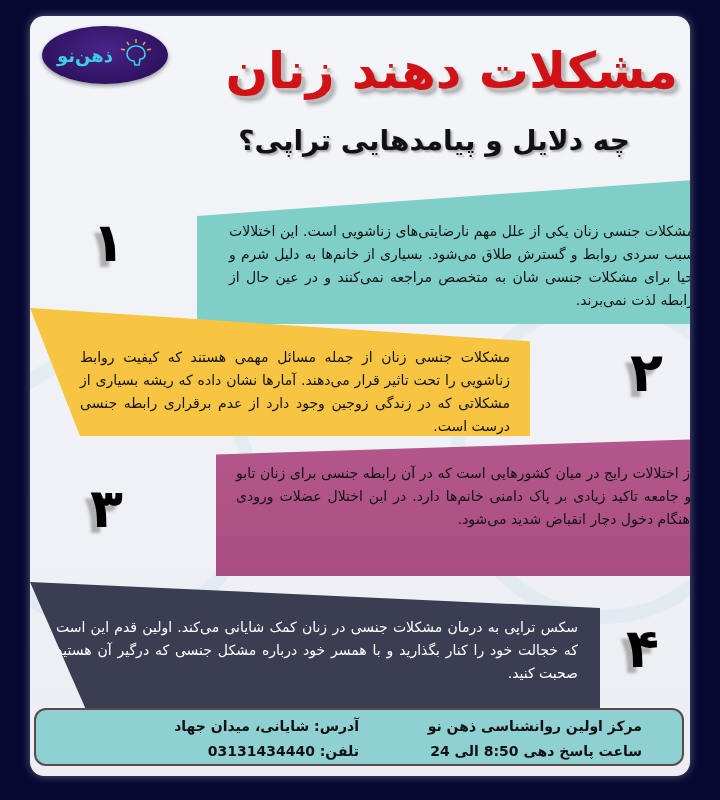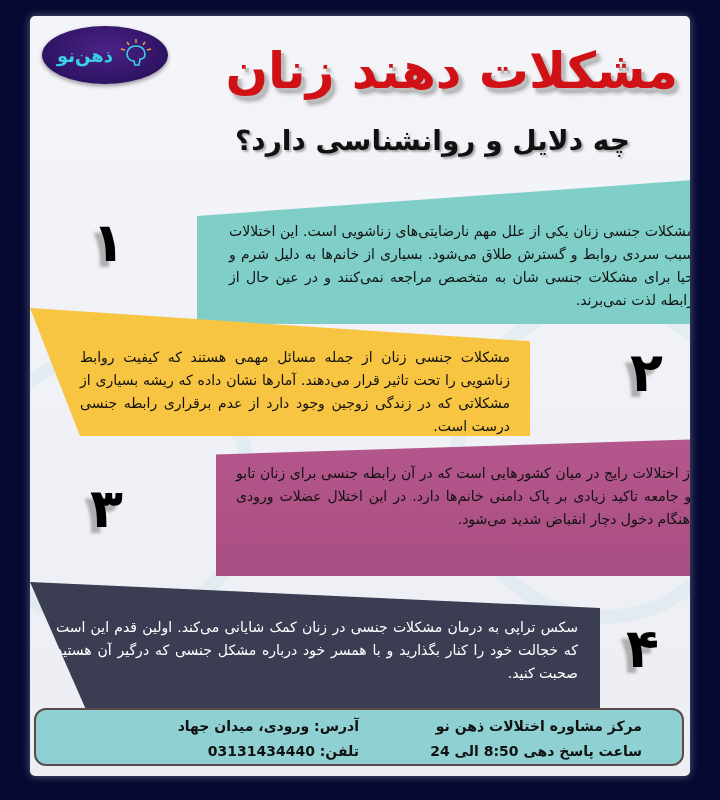--- a/index.html
+++ b/index.html
@@ -5,21 +5,21 @@
   html, body { margin:0; padding:0; }
   body {
     width:720px; height:800px; overflow:hidden;
     background:#060a33;
     font-family:"DejaVu Sans", sans-serif;
     position:relative;
   }
   .card {
     position:absolute; left:30px; top:16px; width:660px; height:760px;
     background:linear-gradient(180deg,#f4f5f9 0%,#eceef4 100%);
-    border-radius:5px;
+    border-radius:14px;
     box-shadow:0 0 8px rgba(255,255,255,0.35);
     overflow:hidden;
   }
   .wm {
     position:absolute; border-radius:50%;
     border:14px solid rgba(120,200,200,0.10);
   }
   .logo {
     position:absolute; left:12px; top:10px; width:126px; height:58px;
     border-radius:50%;
@@ -117,21 +117,21 @@
             <line x1="2" y1="11" x2="6" y2="12"></line>
           <line x1="32" y1="11" x2="28" y2="12"></line>
         </g>
         <path d="M8 16c0-5 4-8 9-8s9 3 9 8c0 3-2 5-5 5l-1 6h-4l-1-4c-4 0-7-3-7-7z" fill="none" stroke="#3ad0e6" stroke-width="1.6"></path>
       </svg>
     </span>
     <span class="logo-text">ذهن‌نو</span>
   </div>
 
   <div class="title">مشکلات دهند زنان</div>
-  <div class="subtitle">چه دلایل و روانشناسی دارد؟</div>
+  <div class="subtitle">چه دلایل و پیامدهایی تراپی؟</div>
 
   <div class="panel p1">
     <span>مشکلات جنسی زنان یکی از علل مهم نارضایتی‌های زناشویی است. این اختلالات سبب سردی روابط و گسترش طلاق می‌شود. بسیاری از خانم‌ها به دلیل شرم و حیا برای مشکلات جنسی شان به متخصص مراجعه نمی‌کنند و در عین حال از رابطه لذت نمی‌برند.</span>
   </div>
   <div class="num" style="left:62px;top:200px;">۱</div>
 
   <div class="panel p2">
     <span>مشکلات جنسی زنان از جمله مسائل مهمی هستند که کیفیت روابط زناشویی را تحت تاثیر قرار می‌دهند. آمارها نشان داده که ریشه بسیاری از مشکلاتی که در زندگی زوجین وجود دارد از عدم برقراری رابطه جنسی درست است.</span>
   </div>
   <div class="num" style="left:600px;top:330px;">۲</div>
@@ -140,18 +140,18 @@
     <span>یکی از اختلالات رایج در میان کشورهایی است که در آن رابطه جنسی برای زنان تابو بوده و جامعه تاکید زیادی بر پاک دامنی خانم‌ها دارد. در این اختلال عضلات ورودی واژن هنگام دخول دچار انقباض شدید می‌شود.</span>
   </div>
   <div class="num" style="left:60px;top:466px;">۳</div>
 
   <div class="panel p4">
     <span>سکس تراپی به درمان مشکلات جنسی در زنان کمک شایانی می‌کند. اولین قدم این است که خجالت خود را کنار بگذارید و با همسر خود درباره مشکل جنسی که درگیر آن هستید صحبت کنید.</span>
   </div>
   <div class="num" style="left:596px;top:606px;">۴</div>
 
   <div class="footer">
-    <div>مرکز مشاوره اختلالات ذهن نو</div>
-    <div>آدرس: ورودی، میدان جهاد</div>
+    <div>مرکز اولین روانشناسی ذهن نو</div>
+    <div>آدرس: شایانی، میدان جهاد</div>
     <div>ساعت پاسخ دهی 8:50 الی 24</div>
     <div>تلفن: 03131434440</div>
   </div>
 </div>
 
 </body></html>

